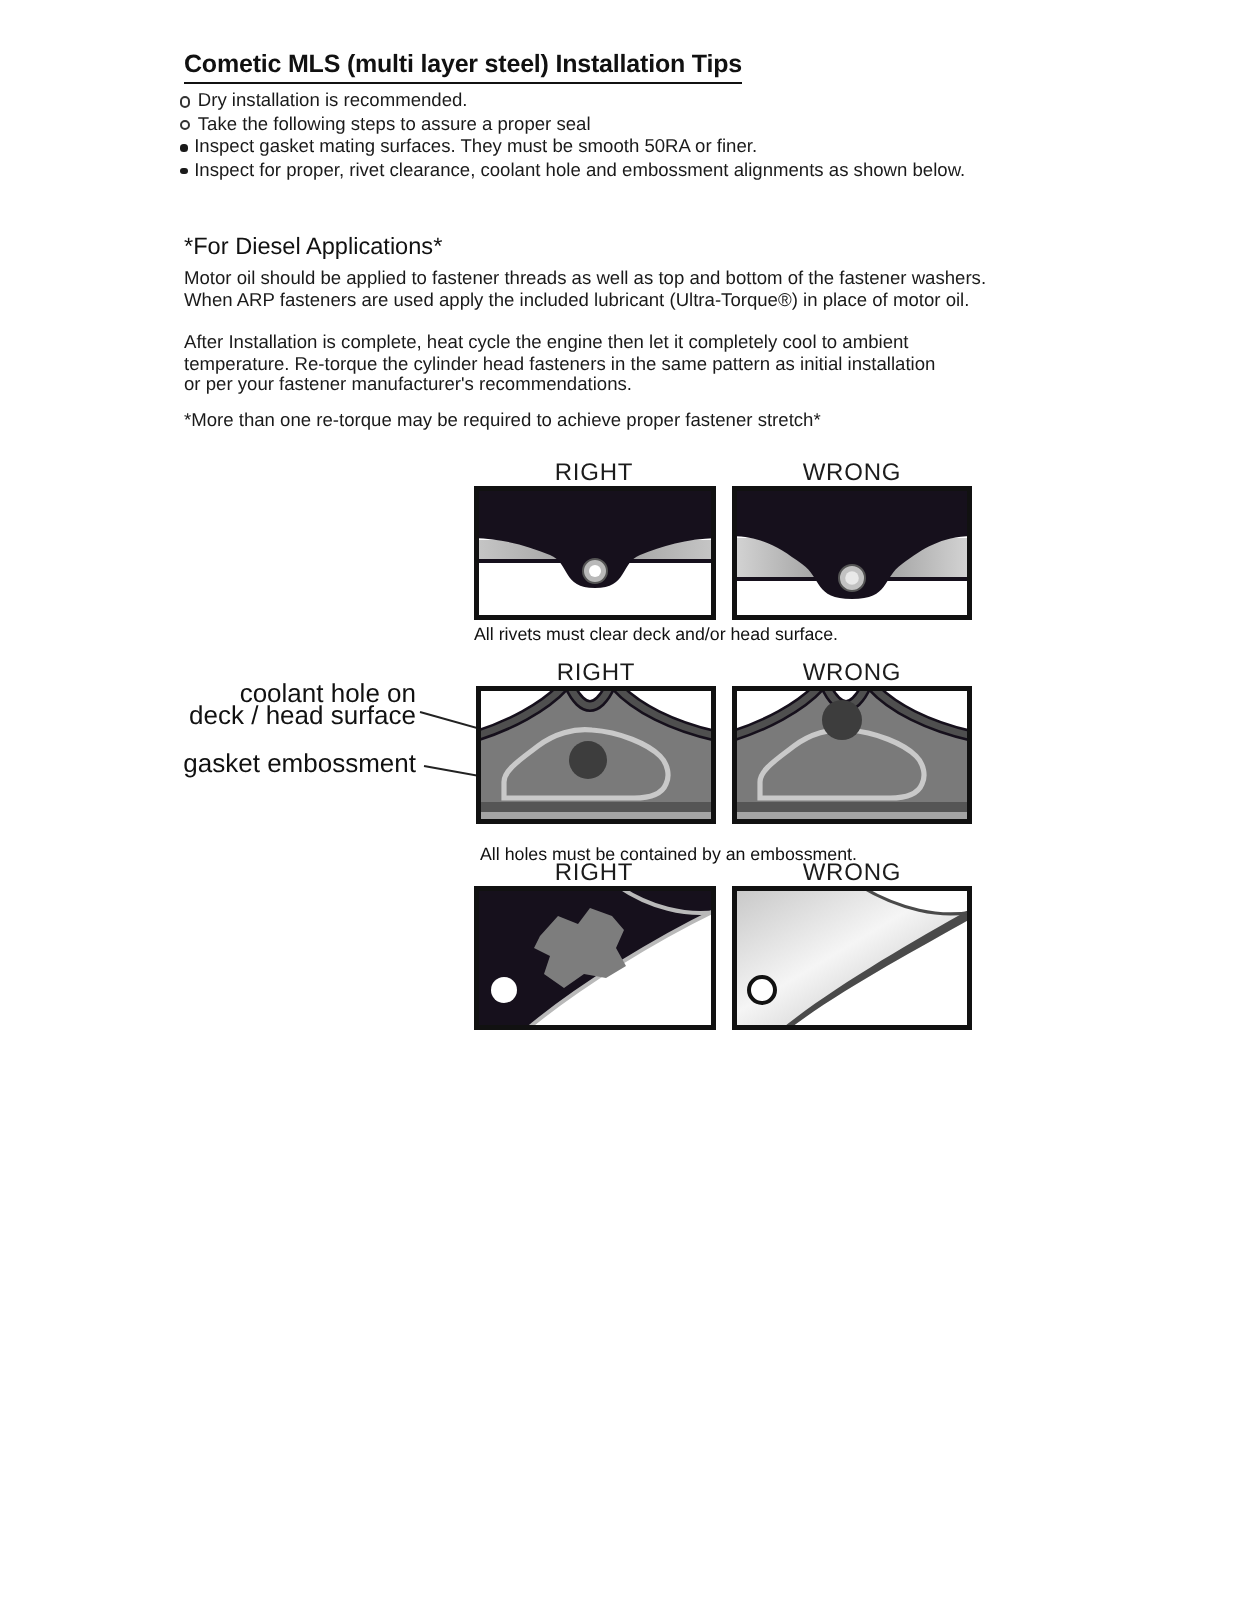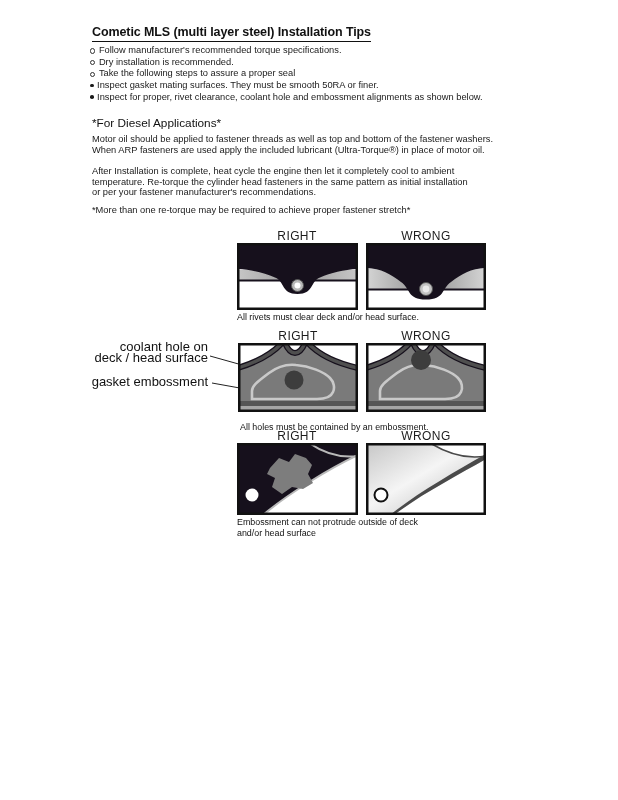--- a/index.html
+++ b/index.html
@@ -45,24 +45,20 @@
   .pagenum { position:absolute; left:329px; top:756px; font-size:11px; color:#404040; letter-spacing:0.2px; }
 </style>
 </head>
 <body>
 
 <div class="page">
 
   <div class="title">Cometic MLS (multi layer steel) Installation Tips</div>
 
   <div class="bullets">
-    <div class="b-row">
-      <span class="marker-ring"></span>
-      <span>Follow manufacturer's recommended torque specifications.</span>
-    </div>
     <div class="b-row">
       <span class="marker-ring"></span>
       <span>Dry installation is recommended.</span>
     </div>
     <div class="b-row">
       <span class="marker-ring"></span>
       <span>Take the following steps to assure a proper seal</span>
     </div>
     <div class="b-row sub">
       <span class="marker-dot"></span>
@@ -192,22 +188,20 @@
       </defs>
       <rect x="0" y="0" width="120" height="72" fill="#ffffff"></rect>
       <path d="M0,0 H64 C84,12 104,16 120,13 V16 C92,32 54,52 28,72 H0 Z" fill="url(#bandgrad)"></path>
       <path d="M24,72 C50,51 88,29 120,11 L120,16 C92,32 54,52 28,72 Z" fill="#4a4a4a"></path>
       <path d="M64,0 C84,12 104,16 120,13" fill="none" stroke="#4a4a4a" stroke-width="1.6"></path>
       <circle cx="15" cy="52" r="6.5" fill="#ffffff" stroke="#111" stroke-width="2"></circle>
       <rect x="1.25" y="1.25" width="117.5" height="69.5" fill="none" stroke="#111" stroke-width="2.5"></rect>
     </svg>
   </div>
 
-  <div class="dcaption" style="left:237px; top:517px;">Embossment can not protrude outside of deck
-and/or head surface</div>
 
   <div class="fineprint">
     <div class="fp-head">Warranty Disclaimer*</div>
     <div class="fp-para">Due to the nature of performance applications, the parts in this catalog are sold without any express warranty or any implied warranty of merchantability or
 fitness for a particular purpose.  Cometic Gasket Inc., shall not, under any circumstances, be liable for any special, incidental or consequential damages,
 including, person, party or property, but not limited to, damage, or loss of property or equipment, loss of profits or revenue, cost of purchased or replacement
 goods, or claims of customers of the purchase, which may arise and/or result from sale, installation or use of these parts.  Installation of these parts could
 adversely affect the motor manufacturers warranty coverage.</div>
     <div class="fp-para">VENUE-The agreed upon venue, in the event of dispute whatsoever between the parties, whether instituted by either party, including, but not limited to,
 contract terms, payment terms, delivery, type, defects, sufficiency of product, shall be the Court of Common Pleas, Lake County, Ohio or the Painesville

